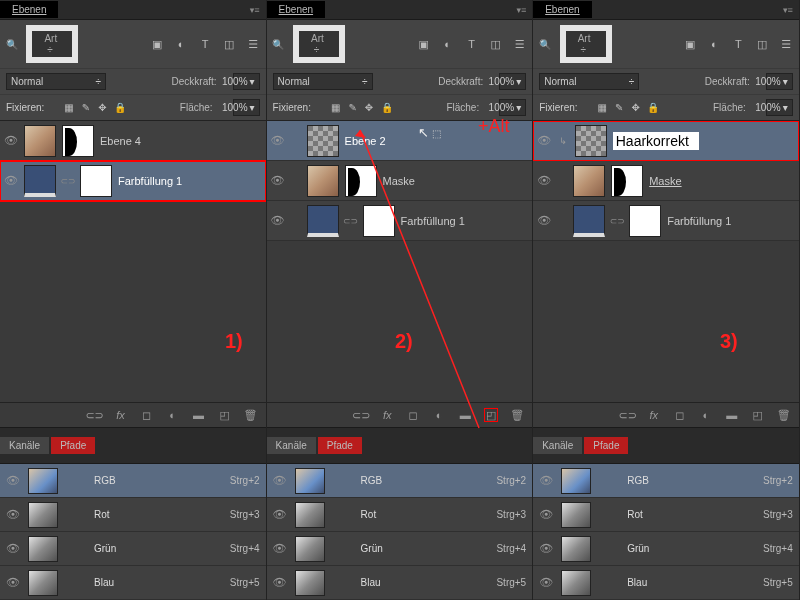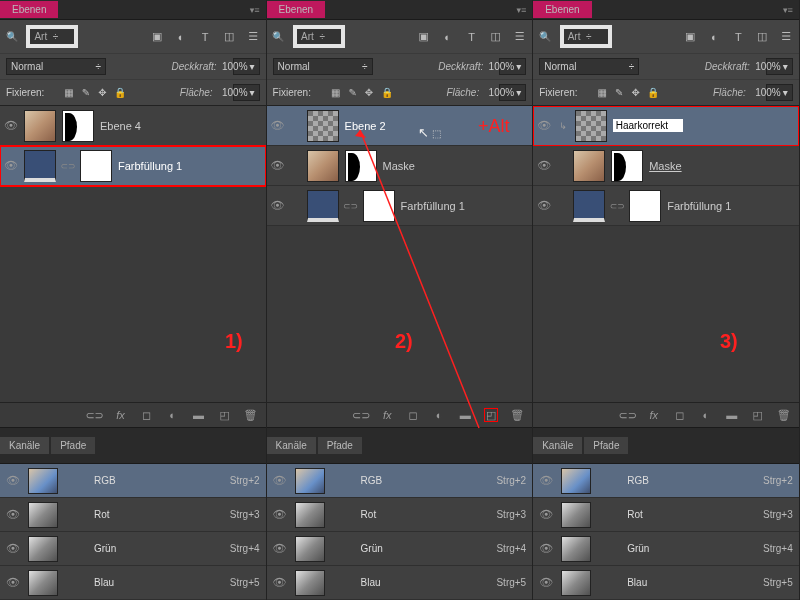--- a/index.html
+++ b/index.html
@@ -3,32 +3,32 @@
 <meta charset="utf-8">
 <style>
 * { box-sizing: border-box; margin: 0; padding: 0; }
 body { background: #333; font-family: Arial, sans-serif; font-size: 10px; color: #ccc; overflow: hidden; }
 .container { display: flex; width: 800px; height: 600px; position: relative; }
 .panel { width: 266.6px; background: #444; display: flex; flex-direction: column; border-right: 1px solid #222; position: relative; }
 .panel:last-child { border-right: none; }
 
 .tab-bar { background: #2a2a2a; display: flex; align-items: center; height: 20px; border-bottom: 1px solid #1a1a1a; }
 .tab { padding: 3px 12px; background: #383838; color: #bbb; font-size: 10px; }
-.tab.active { background: #be185d; }
+.tab.active { background: #000000; text-decoration: underline; }
 .tab-bar .flyout { margin-left: auto; margin-right: 6px; color: #888; font-size: 9px; }
 
 .search-row { display: flex; align-items: center; padding: 5px 6px; gap: 8px; background: #444; }
 .lens { font-size: 10px; color: #ccc; }
-.search-field { background: #333; color: #aaa; border: 4px solid #e5e5e5; padding: 2px 4px; width: 52px; font-size: 10px; }
+.search-field { background: #333; color: #aaa; border: 6px solid #e5e5e5; padding: 2px 12px; width: 52px; font-size: 10px; }
 .toolbar-icons { margin-left: auto; display: flex; gap: 11px; color: #bbb; font-size: 11px; }
 .toolbar-icons span { display: inline-flex; align-items: center; justify-content: center; width: 13px; height: 13px; }
 
 .blend-row { display: flex; align-items: center; padding: 4px 6px; gap: 16px; border-top: 1px solid #3a3a3a; }
 .blend-select { background: #333; border: 1px solid #222; color: #ccc; padding: 2px 4px; font-size: 10px; width: 100px; display: flex; justify-content: space-between; }
-.label-s { font-size: 10px; color: #bbb; margin-left: auto; font-style: italic; }
+.label-s { font-size: 10px; color: #bbb; margin-left: auto; }
 .pct { background: #333; border: 1px solid #222; color: #ccc; padding: 2px 4px; font-size: 10px; width: 27px; text-align: right; display: flex; justify-content: flex-end; gap: 2px; }
 
 .lock-row { display: flex; align-items: center; padding: 4px 6px; gap: 20px; border-top: 1px solid #3a3a3a; border-bottom: 1px solid #222; }
 .lock-icons { display: flex; gap: 8px; font-size: 10px; color: #bbb; }
 
 .layers { flex: 1; background: #3a3a3a; overflow: hidden; }
 .layer { display: flex; align-items: center; height: 40px; background: #404040; border-bottom: 1px solid #2f2f2f; padding: 0 4px; gap: 6px; position: relative; }
 .layer.sel { background: #5a6b82; }
 .layer.sel .layer-name { color: #fff; }
 .layer.highlight { outline: 2px solid red; outline-offset: -1px; }
@@ -38,28 +38,28 @@
 .chain { width: 12px; height: 12px; display: flex; align-items: center; justify-content: center; color: #888; font-size: 9px; }
 .thumb { width: 32px; height: 32px; border: 1px solid #222; background: #666; flex-shrink: 0; }
 .thumb.checker { background: repeating-conic-gradient(#aaa 0 25%, #777 0 50%) 0 0/10px 10px; }
 .thumb.face { background: linear-gradient(135deg, #d8c4a8, #b89070 50%, #8a6048); position: relative; }
 .thumb.mask { background: #fff; position: relative; }
 .thumb.mask::before { content: ''; position: absolute; left: 2px; top: 2px; width: 12px; height: 28px; background: #000; border-radius: 0 8px 8px 0 / 0 14px 14px 0; }
 .thumb.fill { background: #394f76; border-bottom: 4px solid #ddd; }
 .thumb.white { background: #fff; }
 .layer-name { color: #ccc; font-size: 11px; }
 .layer-name.underlined { text-decoration: underline; }
-.rename-input { background: #fff; color: #000; border: none; font-size: 10px; padding: 1px 3px; width: 70px; }
+.rename-input { background: #fff; color: #000; border: none; font-size: 14px; padding: 1px 3px; width: 86px; }
 
 .bottom-bar { display: flex; align-items: center; justify-content: flex-end; gap: 12px; padding: 5px 8px; background: #3a3a3a; border-top: 1px solid #222; color: #999; font-size: 11px; }
 .bottom-bar span { display: inline-flex; align-items: center; justify-content: center; width: 14px; height: 14px; }
 .bottom-bar .hl { border: 1.5px solid red; padding: 1px; }
 
 .sub-tab-bar { background: #2a2a2a; display: flex; align-items: center; height: 37px; border-bottom: 1px solid #1a1a1a; border-top: 1px solid #1a1a1a; gap: 2px; }
-.sub-tab { padding: 3px 9px; background: #404040; color: #bbb; font-size: 10px; }
+.sub-tab { padding: 3px 9px; background: #b91c1c; color: #bbb; font-size: 10px; }
 .sub-tab.active { background: #444; }
 
 .channels { background: #3a3a3a; }
 .channel { display: flex; align-items: center; height: 34px; background: #404040; border-bottom: 1px solid #2f2f2f; padding: 0 6px; gap: 8px; }
 .channel.sel { background: #5a6b82; }
 .ch-thumb { width: 30px; height: 26px; border: 1px solid #222; }
 .ch-thumb.rgb { background: linear-gradient(135deg, #d8c4a8, #6890c8 60%, #405070); }
 .ch-thumb.gray { background: linear-gradient(135deg, #e0e0e0, #888 50%, #505050); }
 .ch-name { color: #ddd; font-size: 10px; padding-left: 28px; }
 .ch-short { margin-left: auto; color: #bbb; font-size: 10px; }

